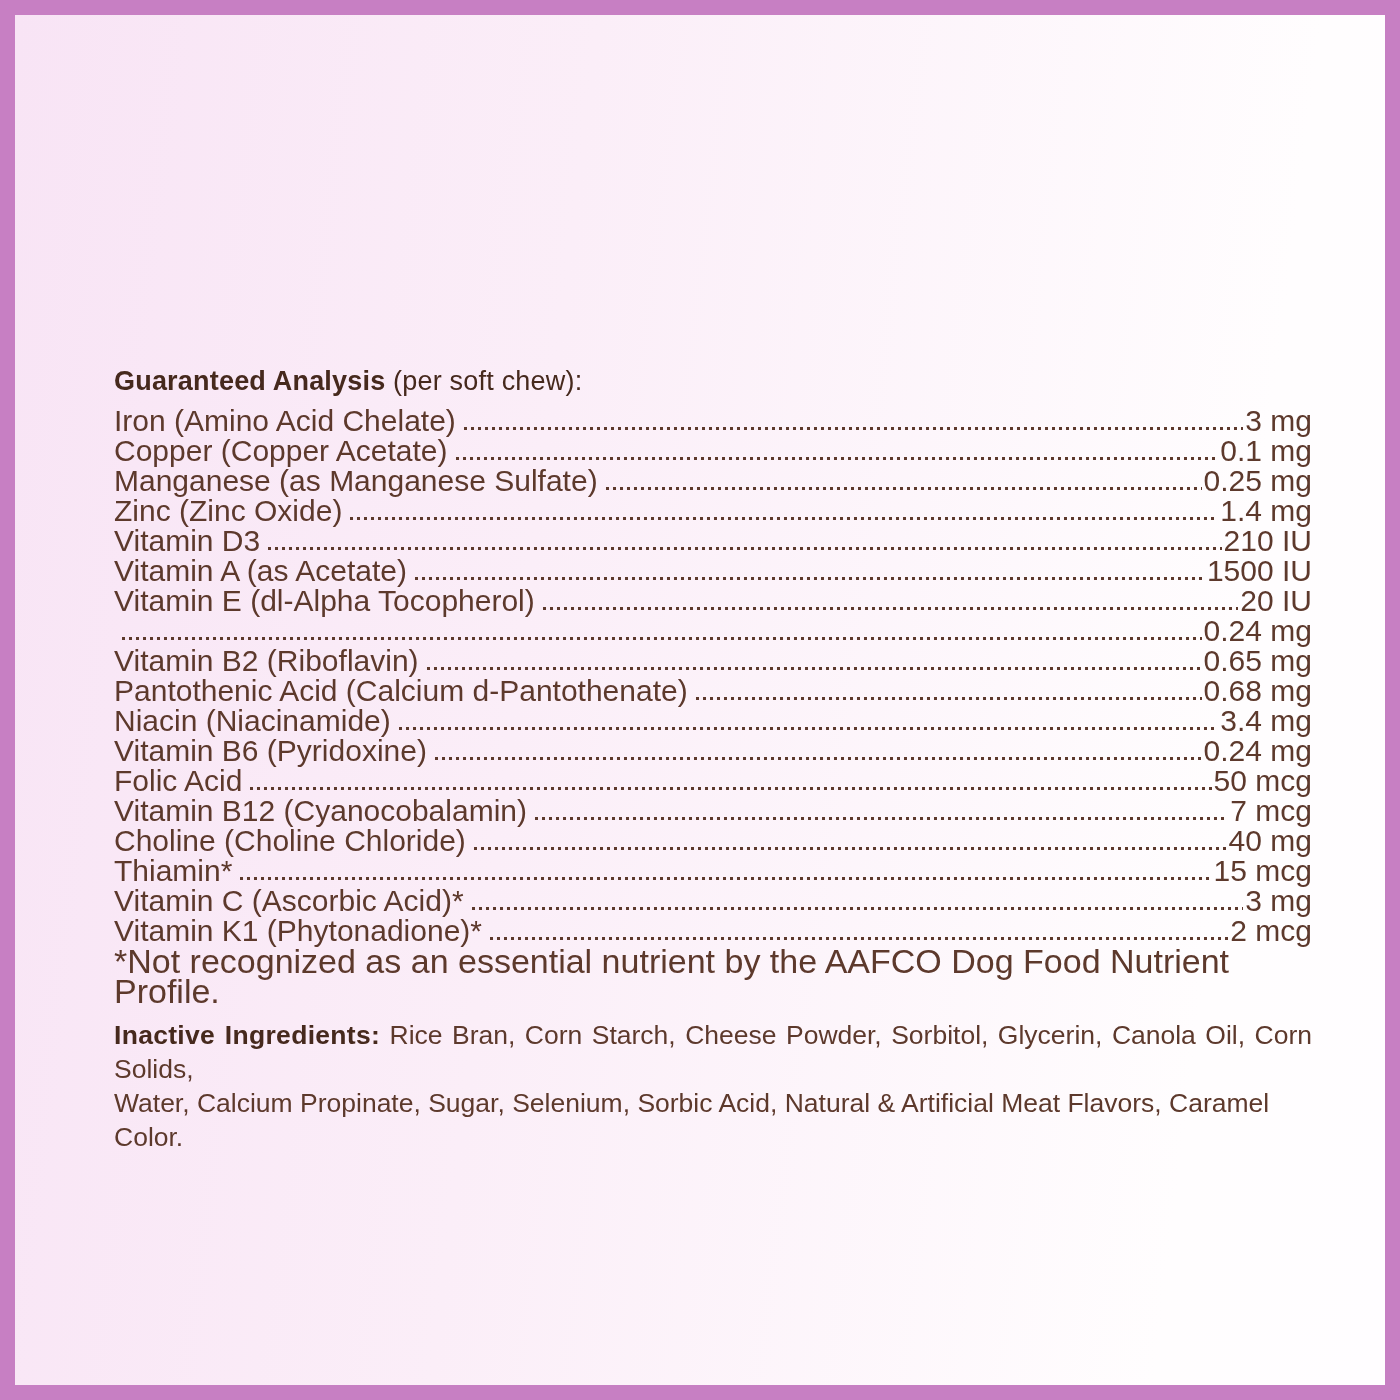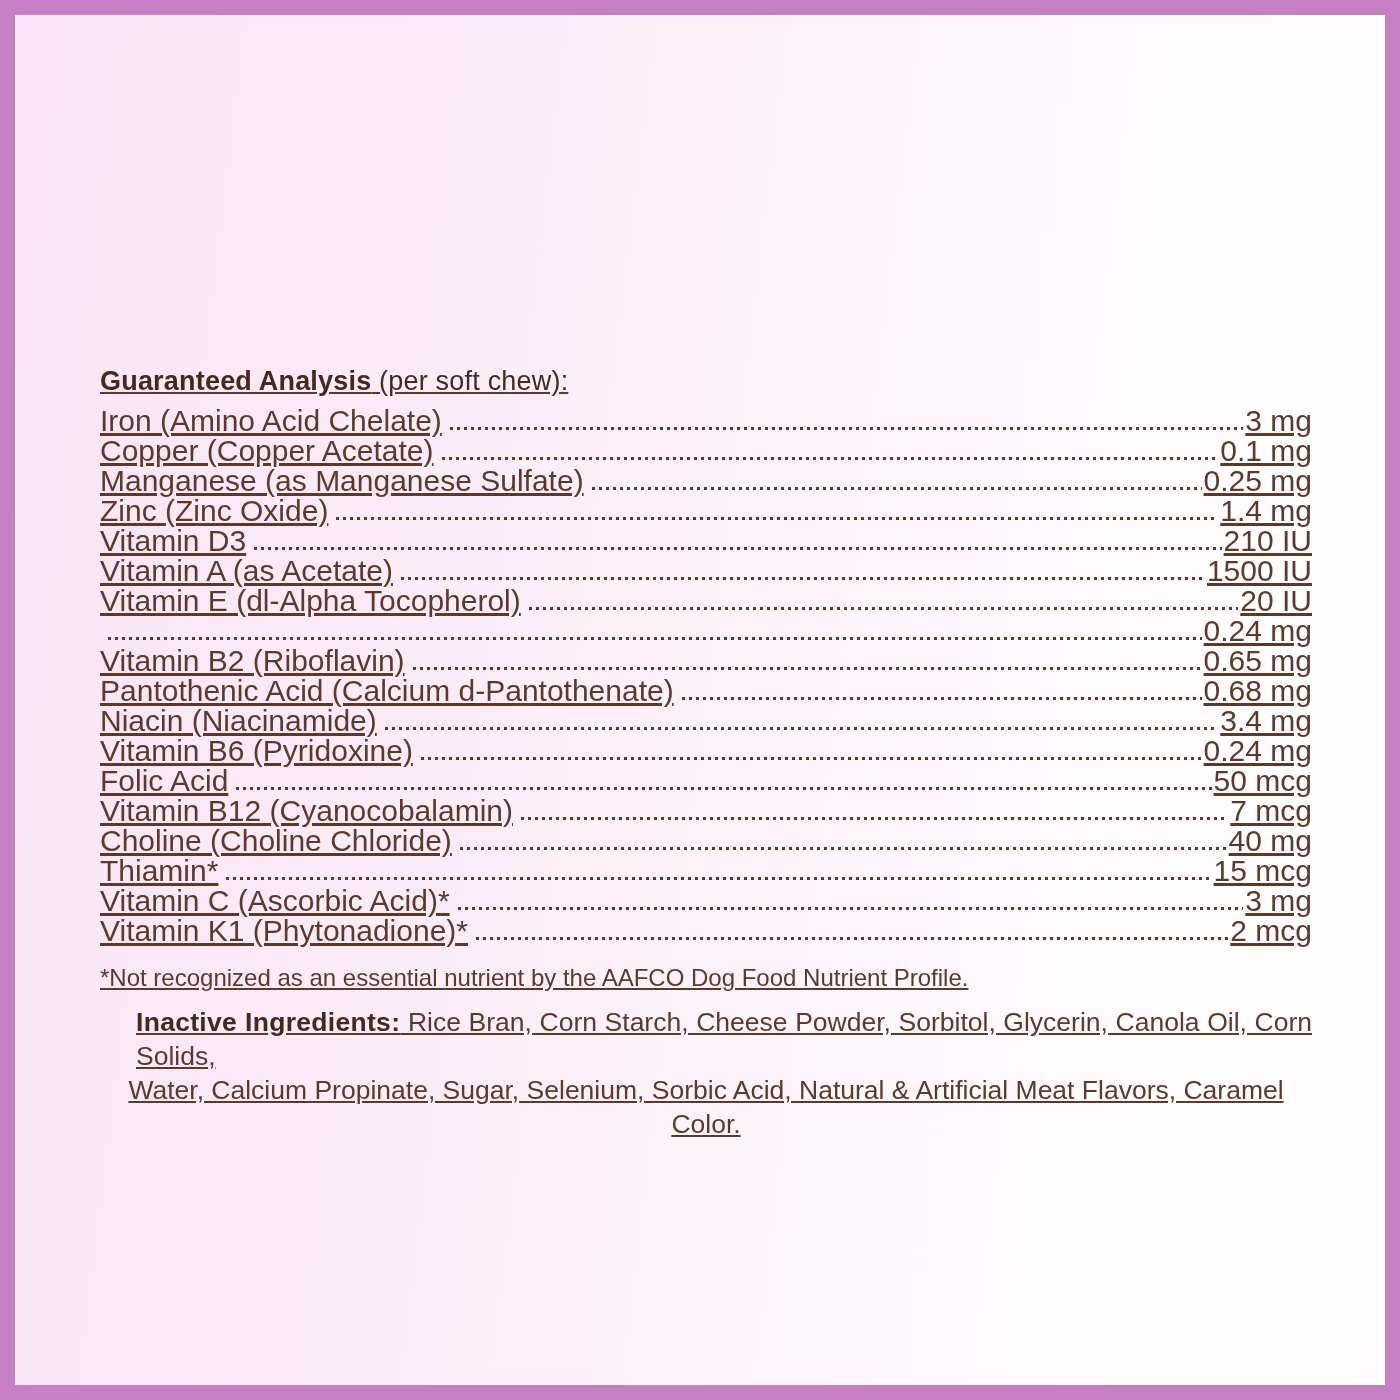--- a/index.html
+++ b/index.html
@@ -13,25 +13,24 @@
     background: #c77fc3; 
     font-family: "Liberation Sans", sans-serif;
   }
   .label-area {
     position: absolute;
     left: 15px; top: 15px; right: 15px; bottom: 15px;
     background: linear-gradient(97deg, #f8e4f5 0%, #fbeef8 38%, #fffdfe 85%, #fffdff 100%);
   }
   .content {
     position: absolute;
-    left: 85px;
+    left: 99px;
     right: 73px;
     top: 350px;
     color: #5d392c;
-    text-decoration: underline;
   }
   .heading {
     font-size: 27px;
     line-height: 32px;
     color: #46291d;
     margin-bottom: 9px;
     letter-spacing: 0.2px;
   }
   .heading b { font-weight: 700; }
   .rows { }
@@ -46,36 +45,34 @@
   .leader {
     flex: 1 1 auto;
     align-self: flex-end;
     height: 3px;
     margin: 0 2px 6px 8px;
     background-image: repeating-linear-gradient(to right,
       #5d392c 0px, #5d392c 3px, transparent 3px, transparent 7px);
   }
   .value { flex: 0 0 auto; }
   .footnote {
-    margin-top: 17px;
-    font-size: 24px;
+    font-size: 34px;
     line-height: 30px;
   }
   .inactive {
     margin-top: 12px;
     font-size: 26.5px;
     line-height: 34px;
   }
   .inactive .line1 {
     text-align: justify;
     text-align-last: justify;
-    margin-left: 36px;
   }
   .inactive .line2 {
-    text-align: center;
+    text-align: left;
   }
   .inactive b {
     font-weight: 700;
     color: #46291d;
     letter-spacing: 0.3px;
   }
 </style>
 </head>
 <body>
 

